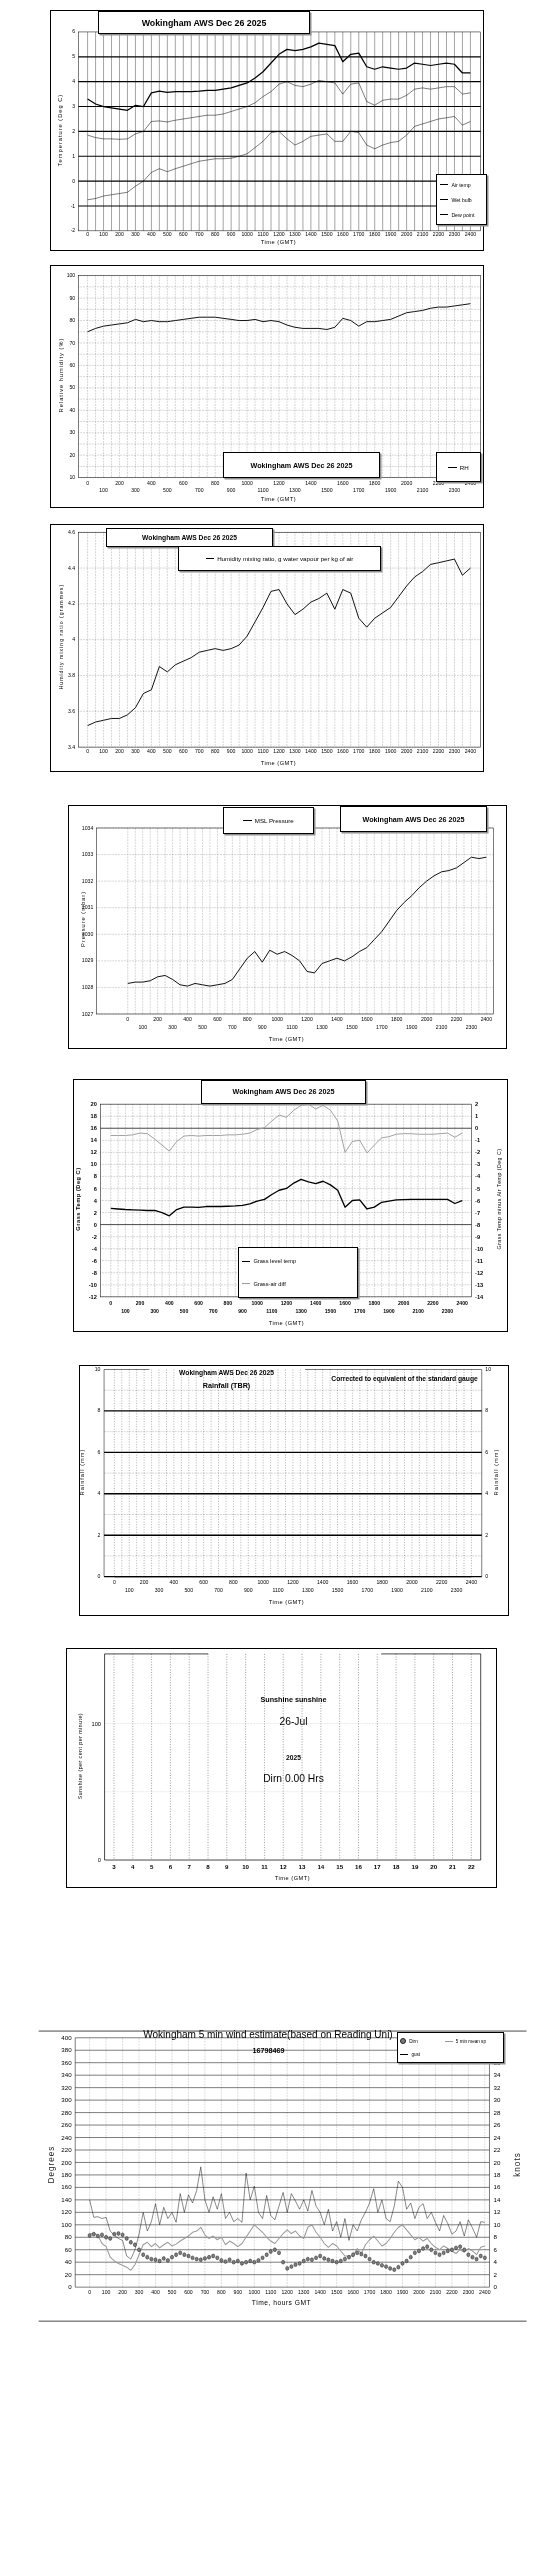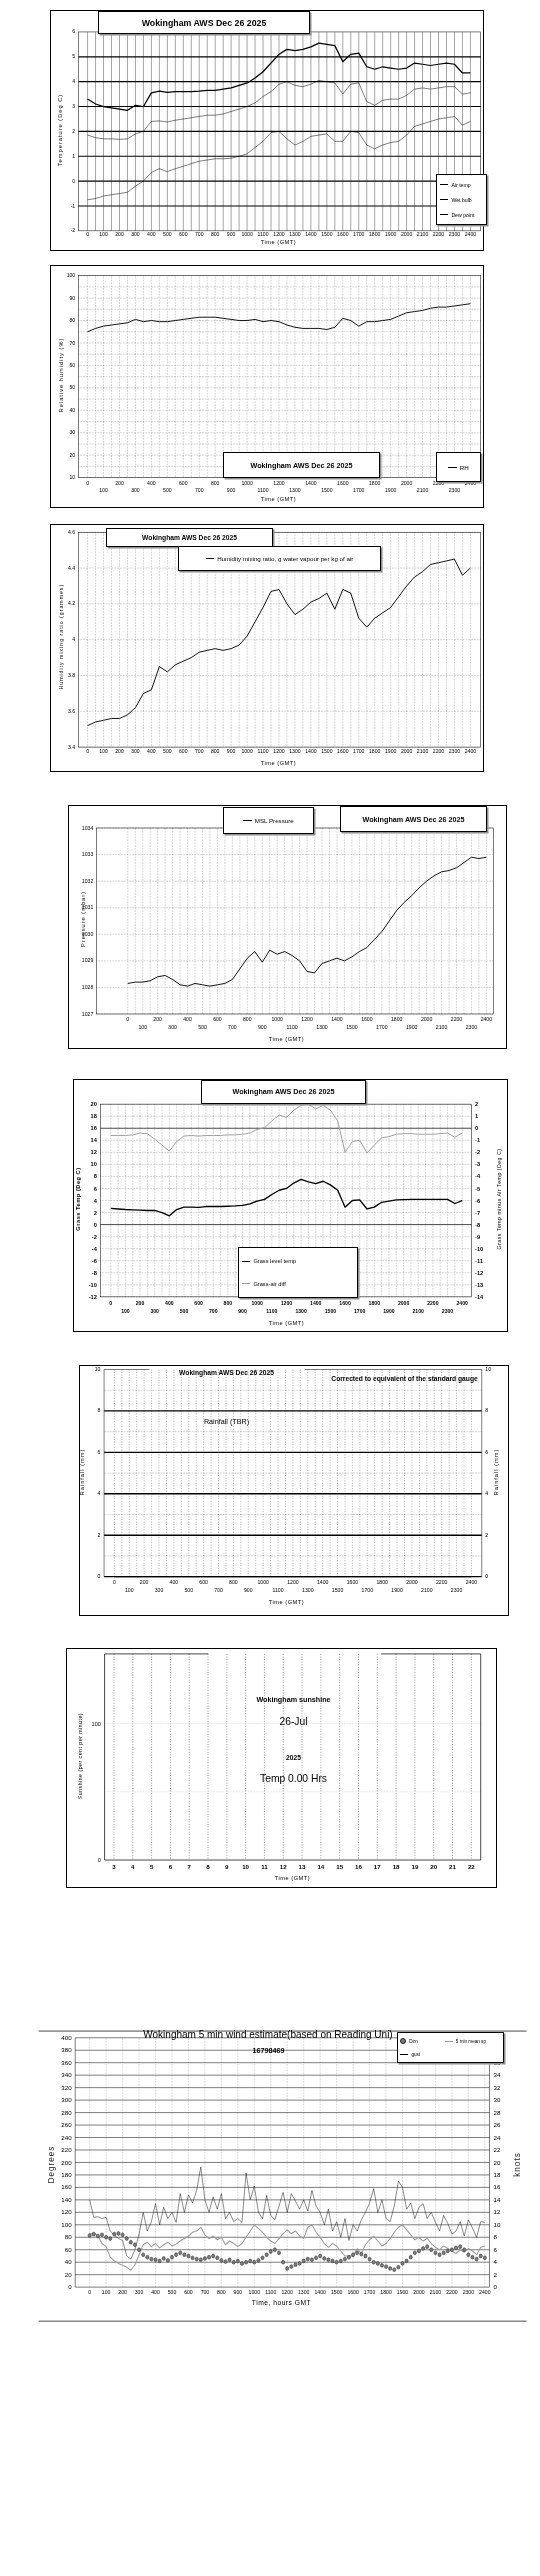--- a/index.html
+++ b/index.html
@@ -970,27 +970,27 @@
     <span class="titletext">Wokingham AWS Dec 26 2025</span>
   </div>
 <div class="box p4t">
     <span class="titletext">Wokingham AWS Dec 26 2025</span>
   </div>
 <div class="box p5t">
     <span class="titletext">Wokingham AWS Dec 26 2025</span>
   </div>
 
 <div class="plain" style="left:149px;top:1369px;width:155px;font-size:6.7px;font-weight:bold;">Wokingham AWS Dec 26 2025</div>
-<div class="plain" style="left:149px;top:1417px;width:155px;font-size:7.2px;font-weight:normal;">Rainfall (TBR)</div>
+<div class="plain" style="left:149px;top:1381px;width:155px;font-size:7.2px;font-weight:bold;">Rainfall (TBR)</div>
 <div class="plain" style="left:309px;top:1375px;width:191px;font-size:6.7px;font-weight:bold;">Corrected to equivalent of the standard gauge</div>
 
-<div class="plain" style="left:216px;top:1695px;width:155px;font-size:7.2px;font-weight:bold;">Wokingham sunshine</div>
+<div class="plain" style="left:216px;top:1695px;width:155px;font-size:7.2px;font-weight:bold;">Sunshine sunshine</div>
 <div class="plain" style="left:216px;top:1716px;width:155px;font-size:10.3px;">26-Jul</div>
 <div class="plain" style="left:216px;top:1754px;width:155px;font-size:6.7px;font-weight:bold;">2025</div>
-<div class="plain" style="left:216px;top:1773px;width:155px;font-size:10.3px;">Temp 0.00 Hrs</div>
+<div class="plain" style="left:216px;top:1773px;width:155px;font-size:10.3px;">Dirn 0.00 Hrs</div>
 
 <div class="plain" style="left:103px;top:2029px;width:330px;font-size:10px;">Wokingham 5 min wind estimate(based on Reading Uni)</div>
 <div class="plain" style="left:191px;top:2046px;width:155px;font-size:7.2px;font-weight:bold;">16798469</div>
 
 <div class="axtitle rot" style="left:7.7px;top:127px;width:103px;">Temperature (Deg C)</div>
 <div class="axtitle rot" style="left:9.3px;top:372px;width:103px;">Relative humidity (%)</div>
 <div class="axtitle rot" style="left:9.3px;top:635px;width:103px;font-size:5.2px;">Humidity mixing ratio (grammes)</div>
 <div class="axtitle rot" style="left:31px;top:916px;width:103px;">Pressure (mbar)</div>
 <div class="axtitle rot" style="left:26px;top:1196px;width:103px;font-weight:bold;letter-spacing:0.5px;">Grass Temp (Deg C)</div>
 <div class="axtitle rot" style="left:440px;top:1196px;width:118px;font-size:5.2px;letter-spacing:0.5px;">Grass Temp minus Air Temp (Deg C)</div>

